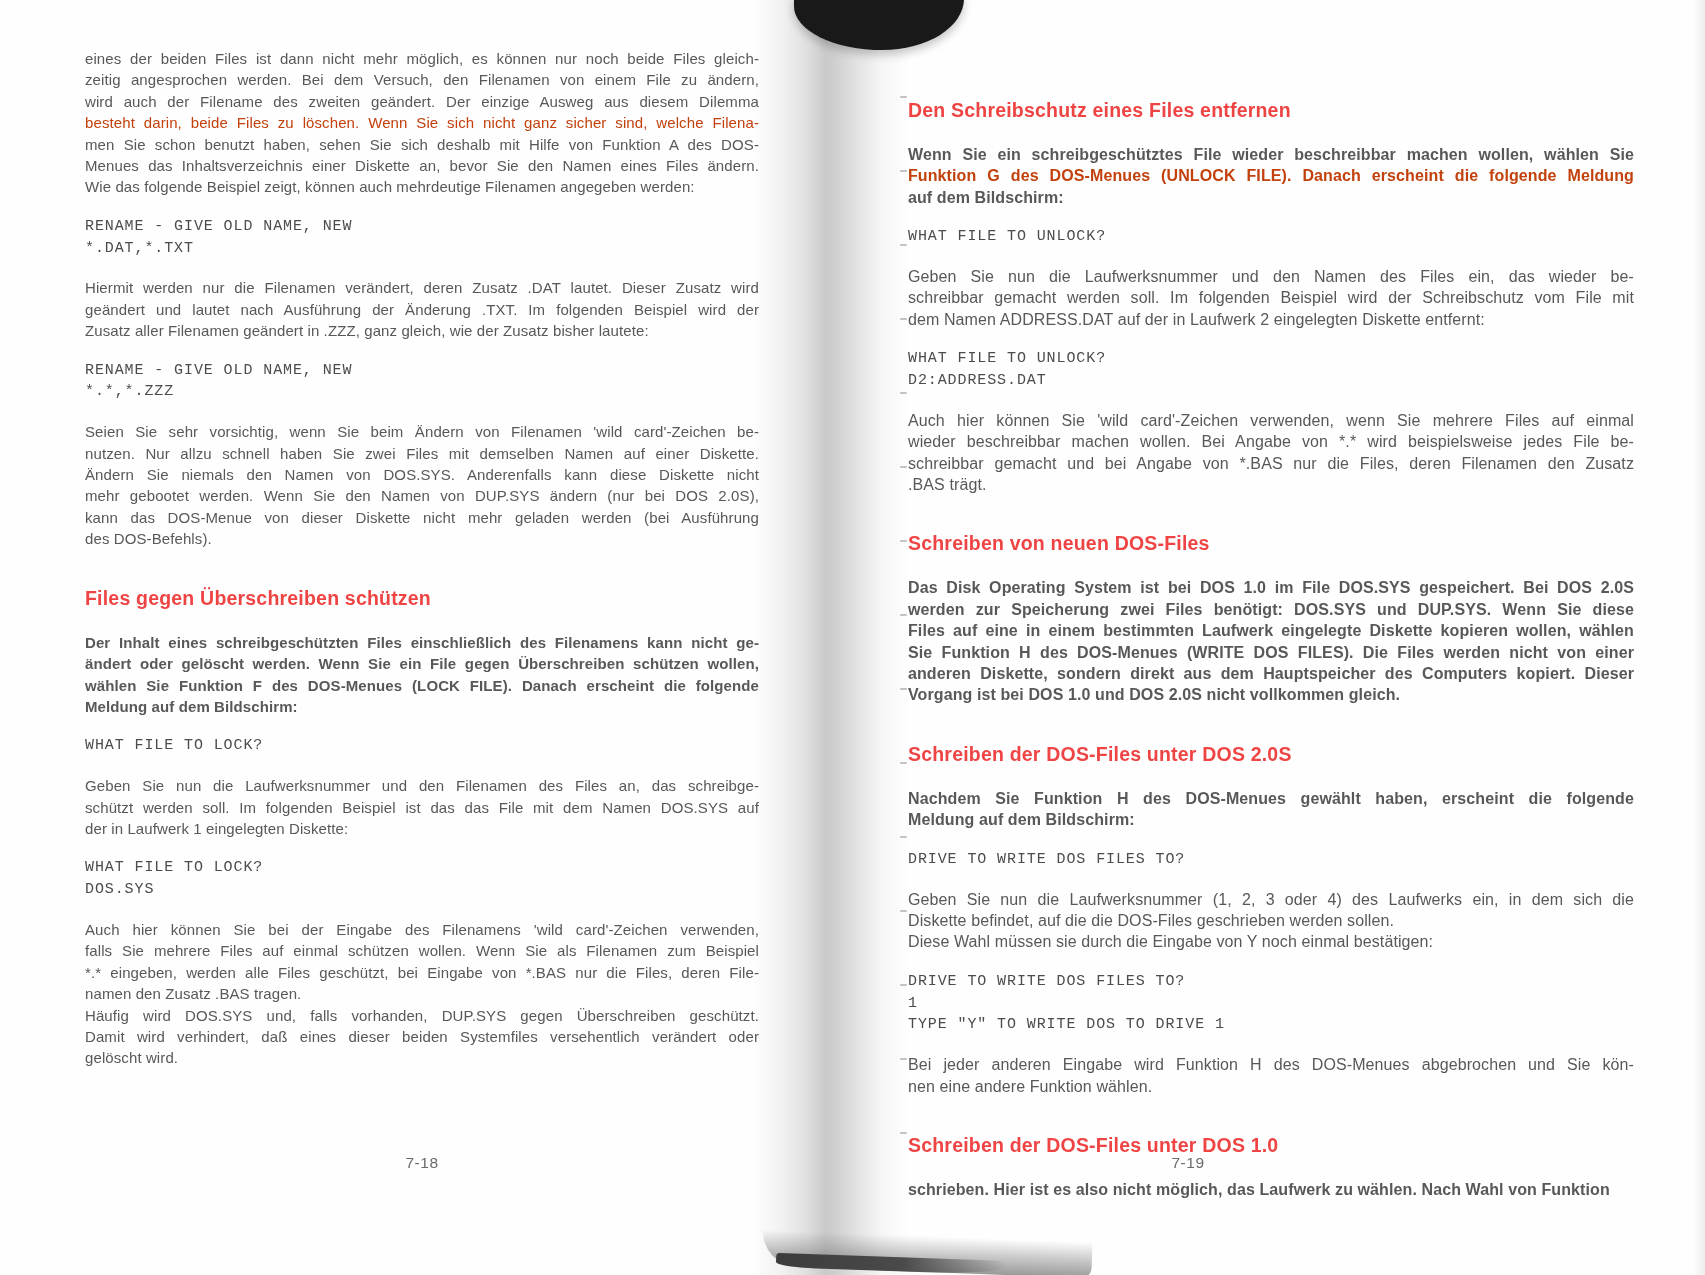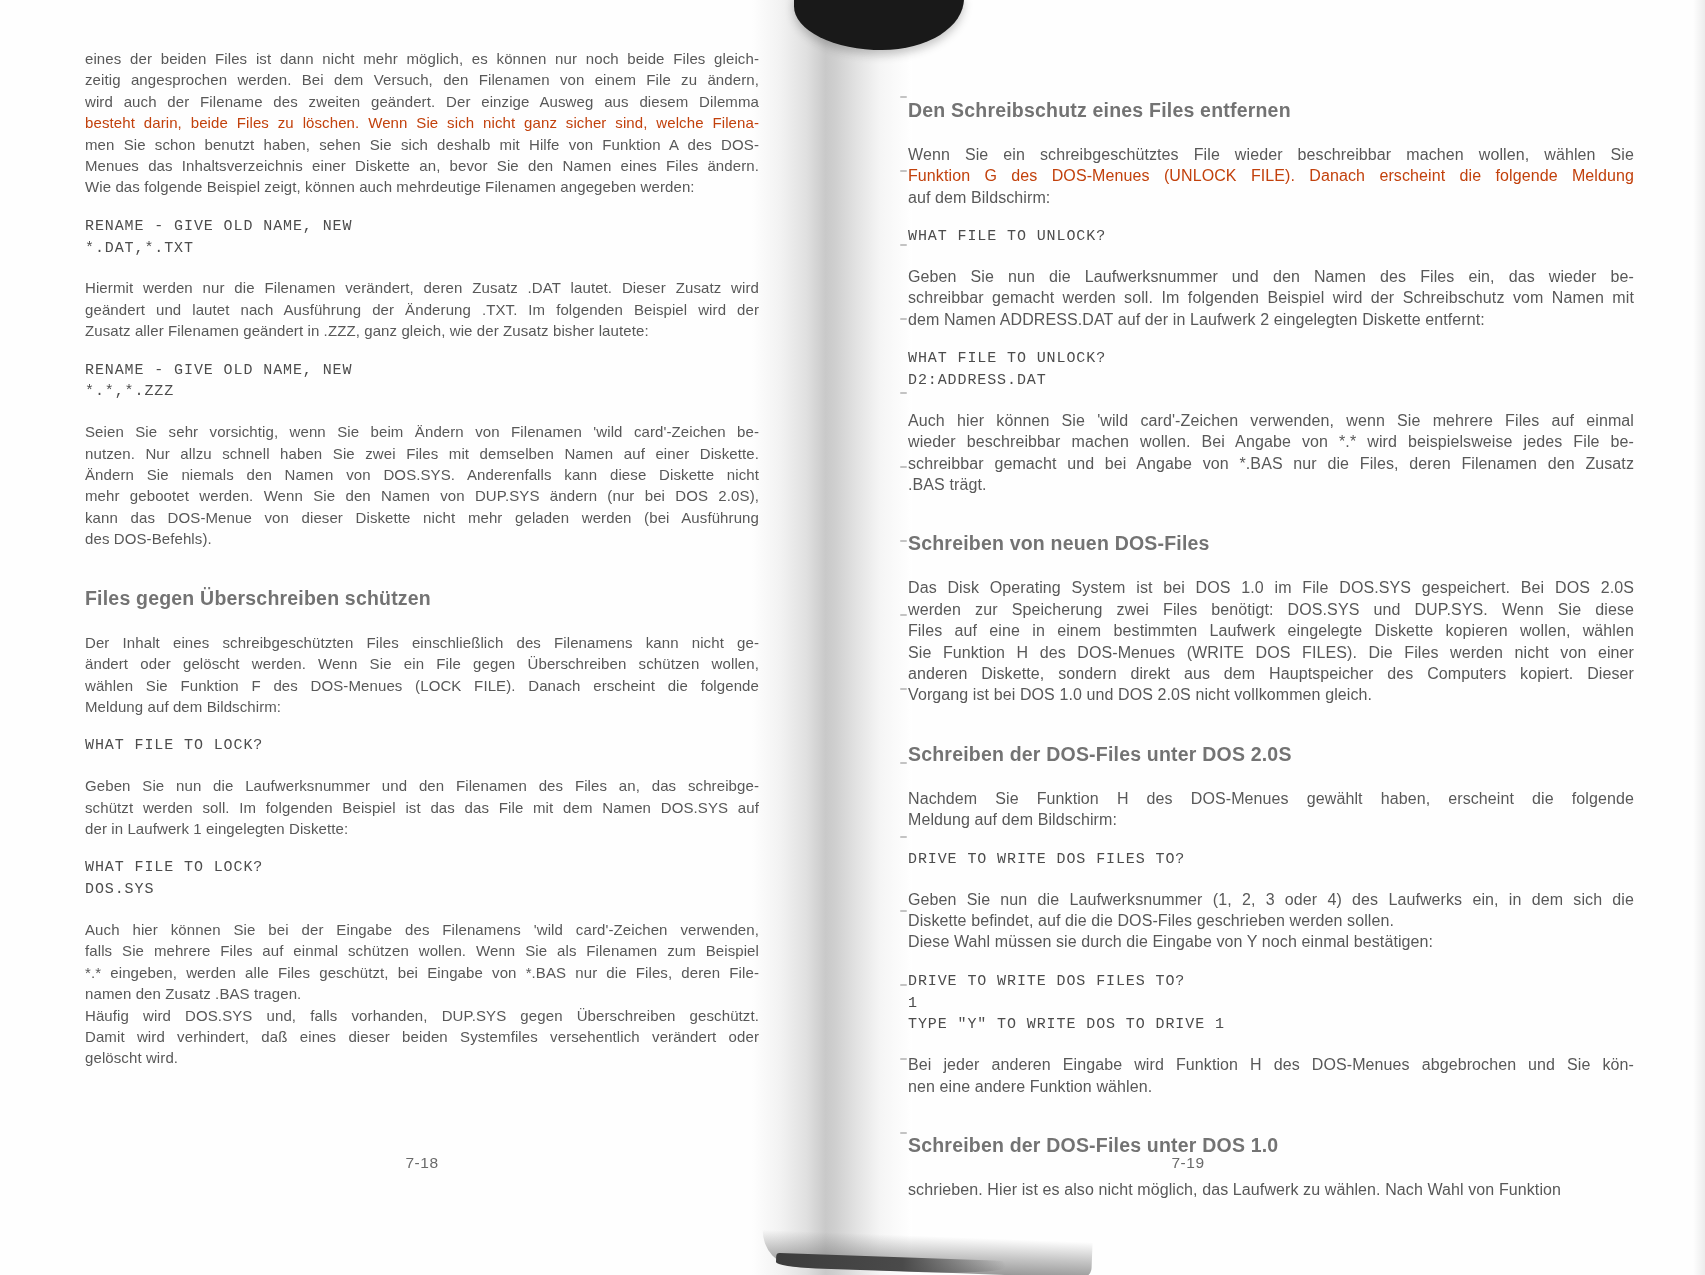--- a/index.html
+++ b/index.html
@@ -43,24 +43,24 @@
   .tick { position:absolute; background:#c3c3c3; width:7px; height:2px; border-radius:1px; }
 
   
   .page { position:absolute; }
   .page.left  { left:85px;  top:48px; width:674px; }
   .page.right { left:908px; top:62px; width:726px; }
 
   .blk { margin-top:18px; }
   .blk:first-child { margin-top:0; }
   .blk.heading { margin-top:36px; }
-  .blk.heading + .blk { margin-top:22px; }
+  .blk.heading + .blk { margin-top:22px;font-weight:bold; }
 
   .blk.heading {
-    font-size:19.5px; font-weight:bold; color:#737373; letter-spacing:.2px;
+    font-size:19.5px; font-weight:bold; color:#ef4444; letter-spacing:.2px;
     line-height:24px;
   }
   .tline {
     font-size:15px; line-height:21.4px; color:#585858; letter-spacing:.1px;
     text-align:justify; text-align-last:justify;
   }
   .page.right .tline { font-size:16px; }
   .tline.endline { text-align-last:left; }
   .tline.faint { color:#c2410c; }
   .cline {
@@ -172,21 +172,21 @@
         <div class="blk body">
           <div class="tline">Wenn Sie ein schreibgeschütztes File wieder beschreibbar machen wollen, wählen Sie</div>
           <div class="tline faint">Funktion G des DOS-Menues (UNLOCK FILE). Danach erscheint die folgende Meldung</div>
           <div class="tline endline">auf dem Bildschirm:</div>
         </div>
         <div class="blk code">
           <div class="cline">WHAT FILE TO UNLOCK?</div>
         </div>
         <div class="blk body">
           <div class="tline">Geben Sie nun die Laufwerksnummer und den Namen des Files ein, das wieder be-</div>
-          <div class="tline">schreibbar gemacht werden soll. Im folgenden Beispiel wird der Schreibschutz vom Namen mit</div>
+          <div class="tline">schreibbar gemacht werden soll. Im folgenden Beispiel wird der Schreibschutz vom File mit</div>
           <div class="tline endline">dem Namen ADDRESS.DAT auf der in Laufwerk 2 eingelegten Diskette entfernt:</div>
         </div>
         <div class="blk code">
           <div class="cline">WHAT FILE TO UNLOCK?</div>
           <div class="cline">D2:ADDRESS.DAT</div>
         </div>
         <div class="blk body">
           <div class="tline">Auch hier können Sie 'wild card'-Zeichen verwenden, wenn Sie mehrere Files auf einmal</div>
           <div class="tline">wieder beschreibbar machen wollen. Bei Angabe von *.* wird beispielsweise jedes File be-</div>
           <div class="tline">schreibbar gemacht und bei Angabe von *.BAS nur die Files, deren Filenamen den Zusatz</div>

